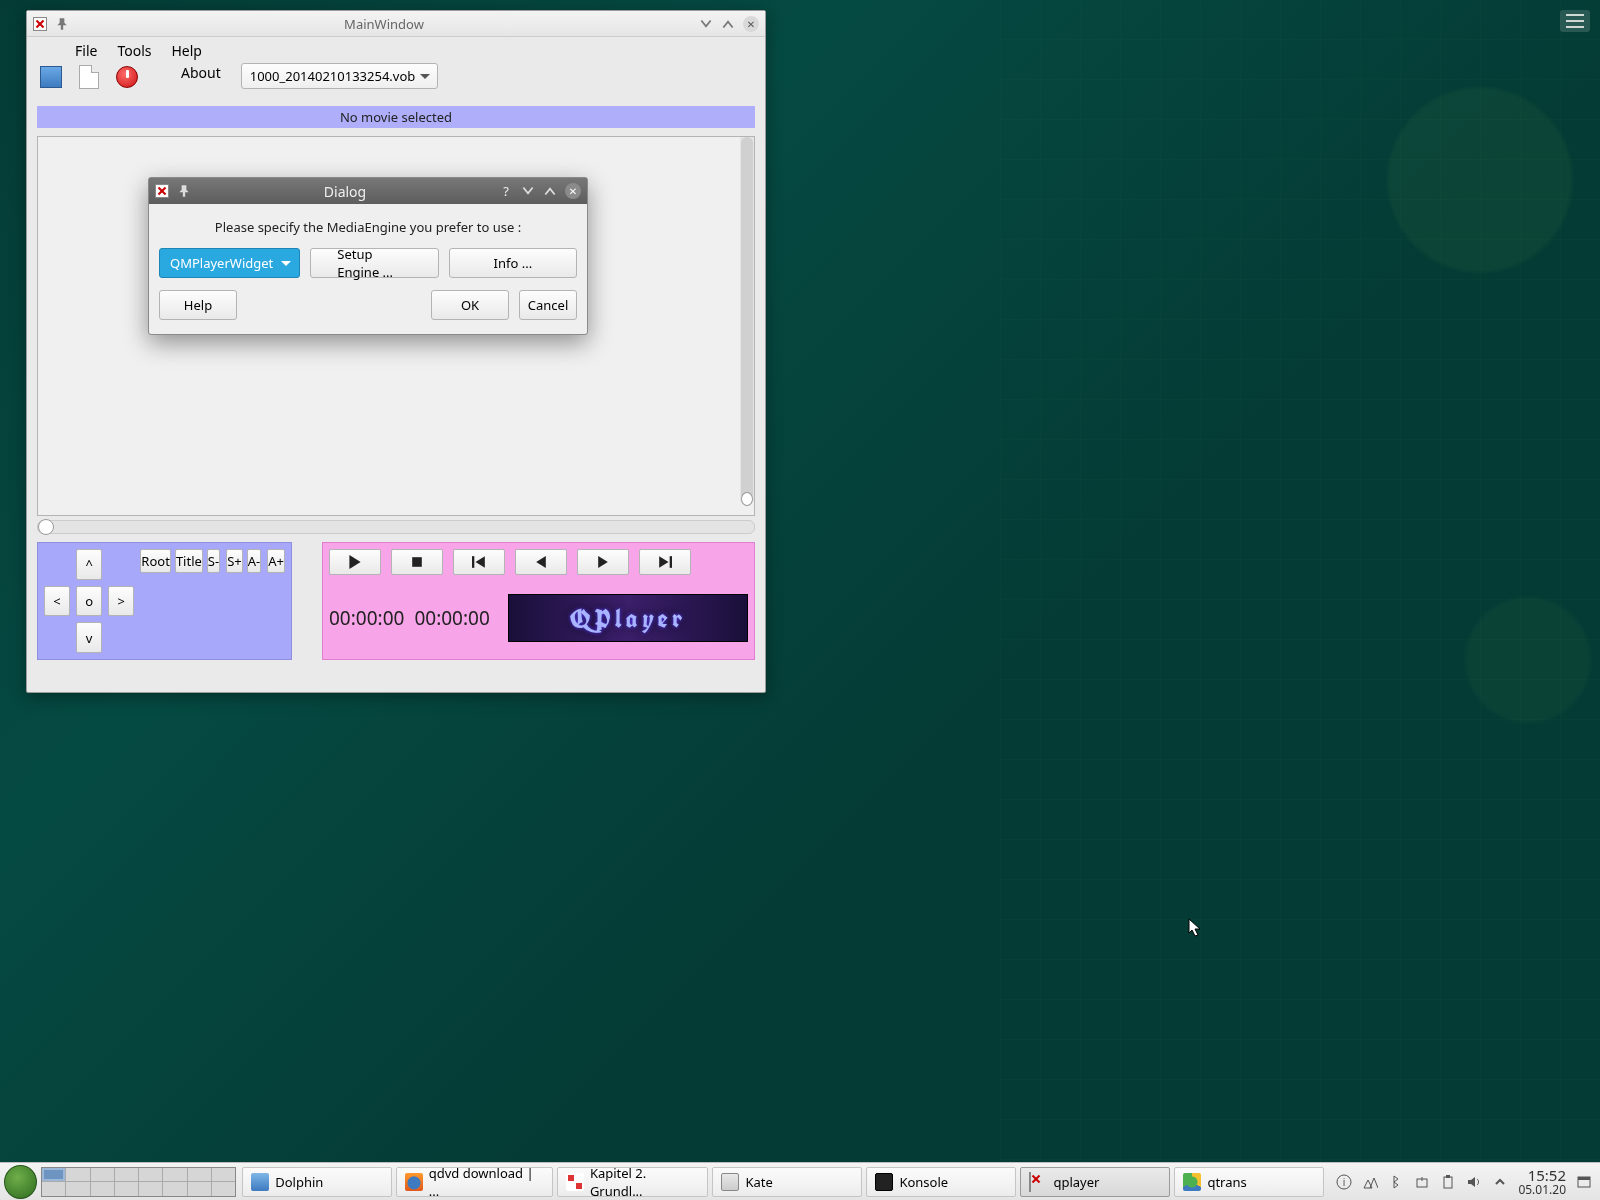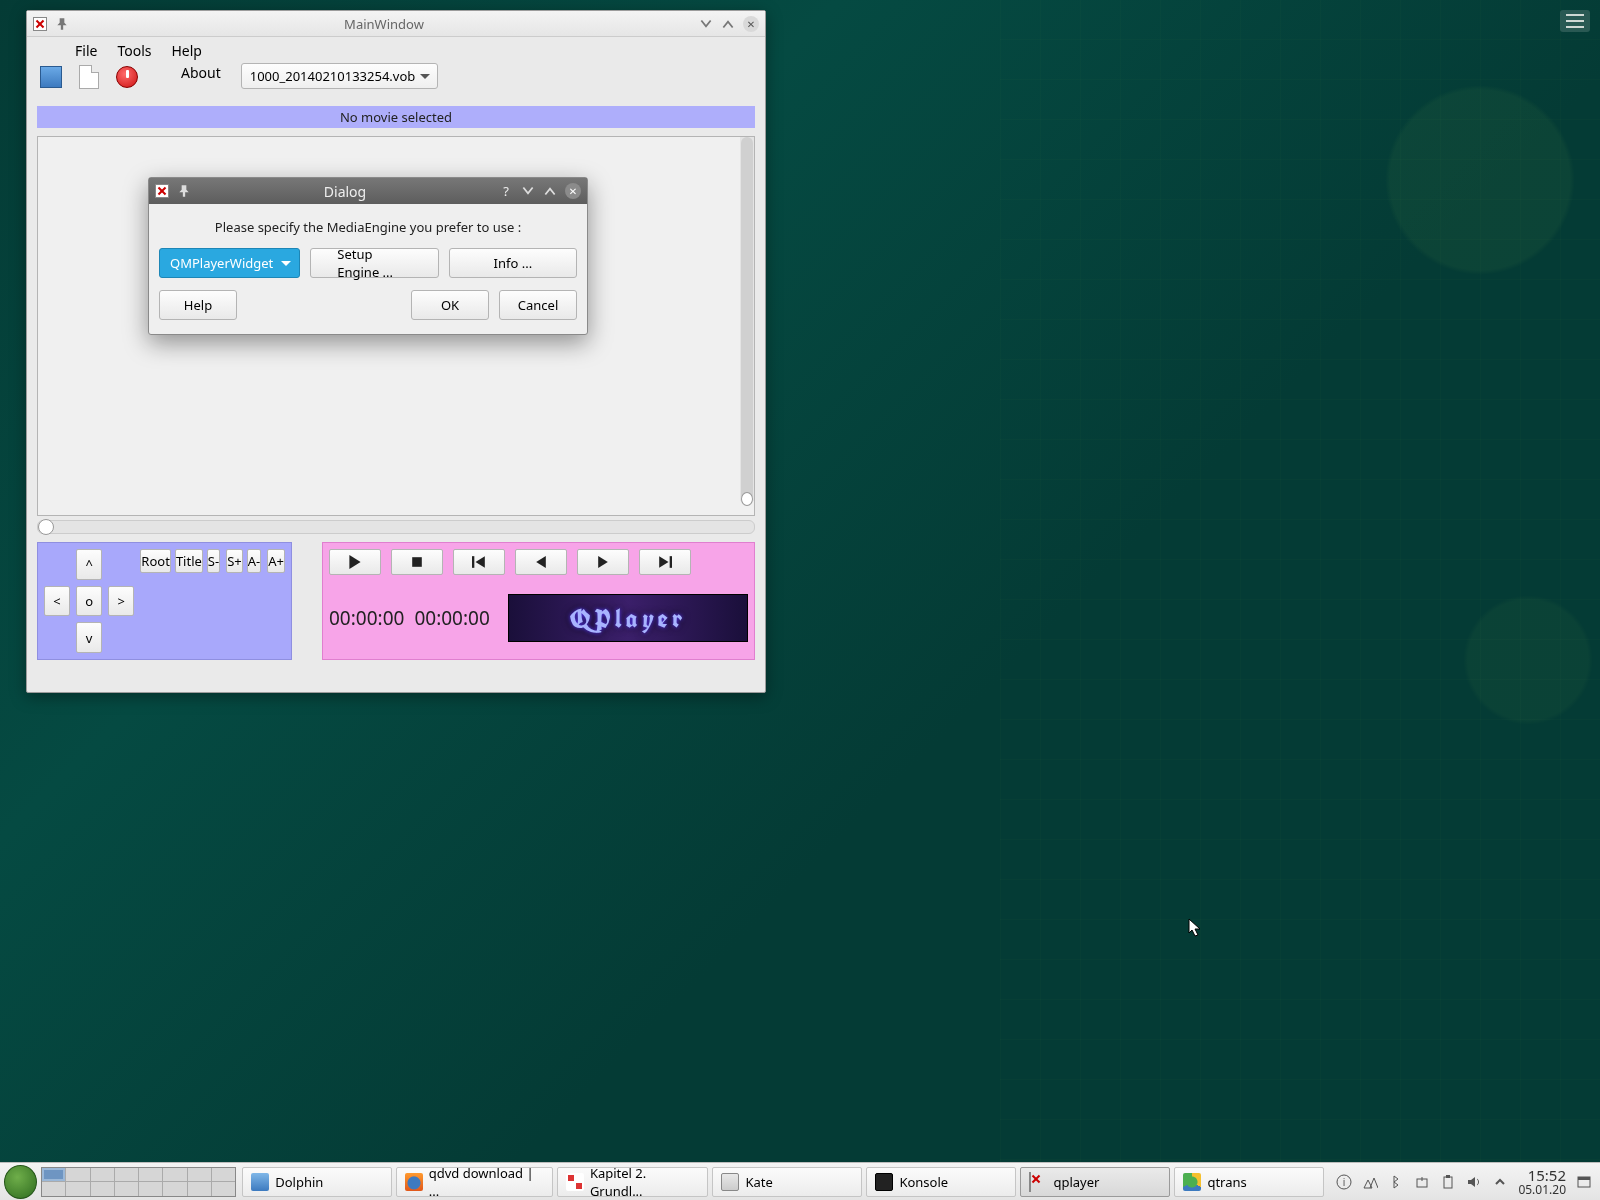--- a/index.html
+++ b/index.html
@@ -314,21 +314,21 @@
       <div class="qcombo">
           <span>QMPlayerWidget</span>
         </div>
       <div class="qbtn grow">Setup Engine ...</div>
       <div class="qbtn grow">Info ...</div>
     </div>
     <div class="dlg-bottom">
       <div class="qbtn" style="width:78px">Help</div>
       <div class="spacer"></div>
       <div class="qbtn" style="width:78px">OK</div>
-      <div class="qbtn" style="width:78px">Cancel</div>
+      <div class="qbtn" style="width:58px">Cancel</div>
     </div>
   </div>
 </div>
 
 <div class="cursor">
   <svg viewBox="0 0 14 20">
       <path d="M1 1l0 14 3-3 3 6 3-1-3-6 5 0z" fill="#fff" stroke="#000" stroke-width="1"></path>
     </svg>
 </div>
 

